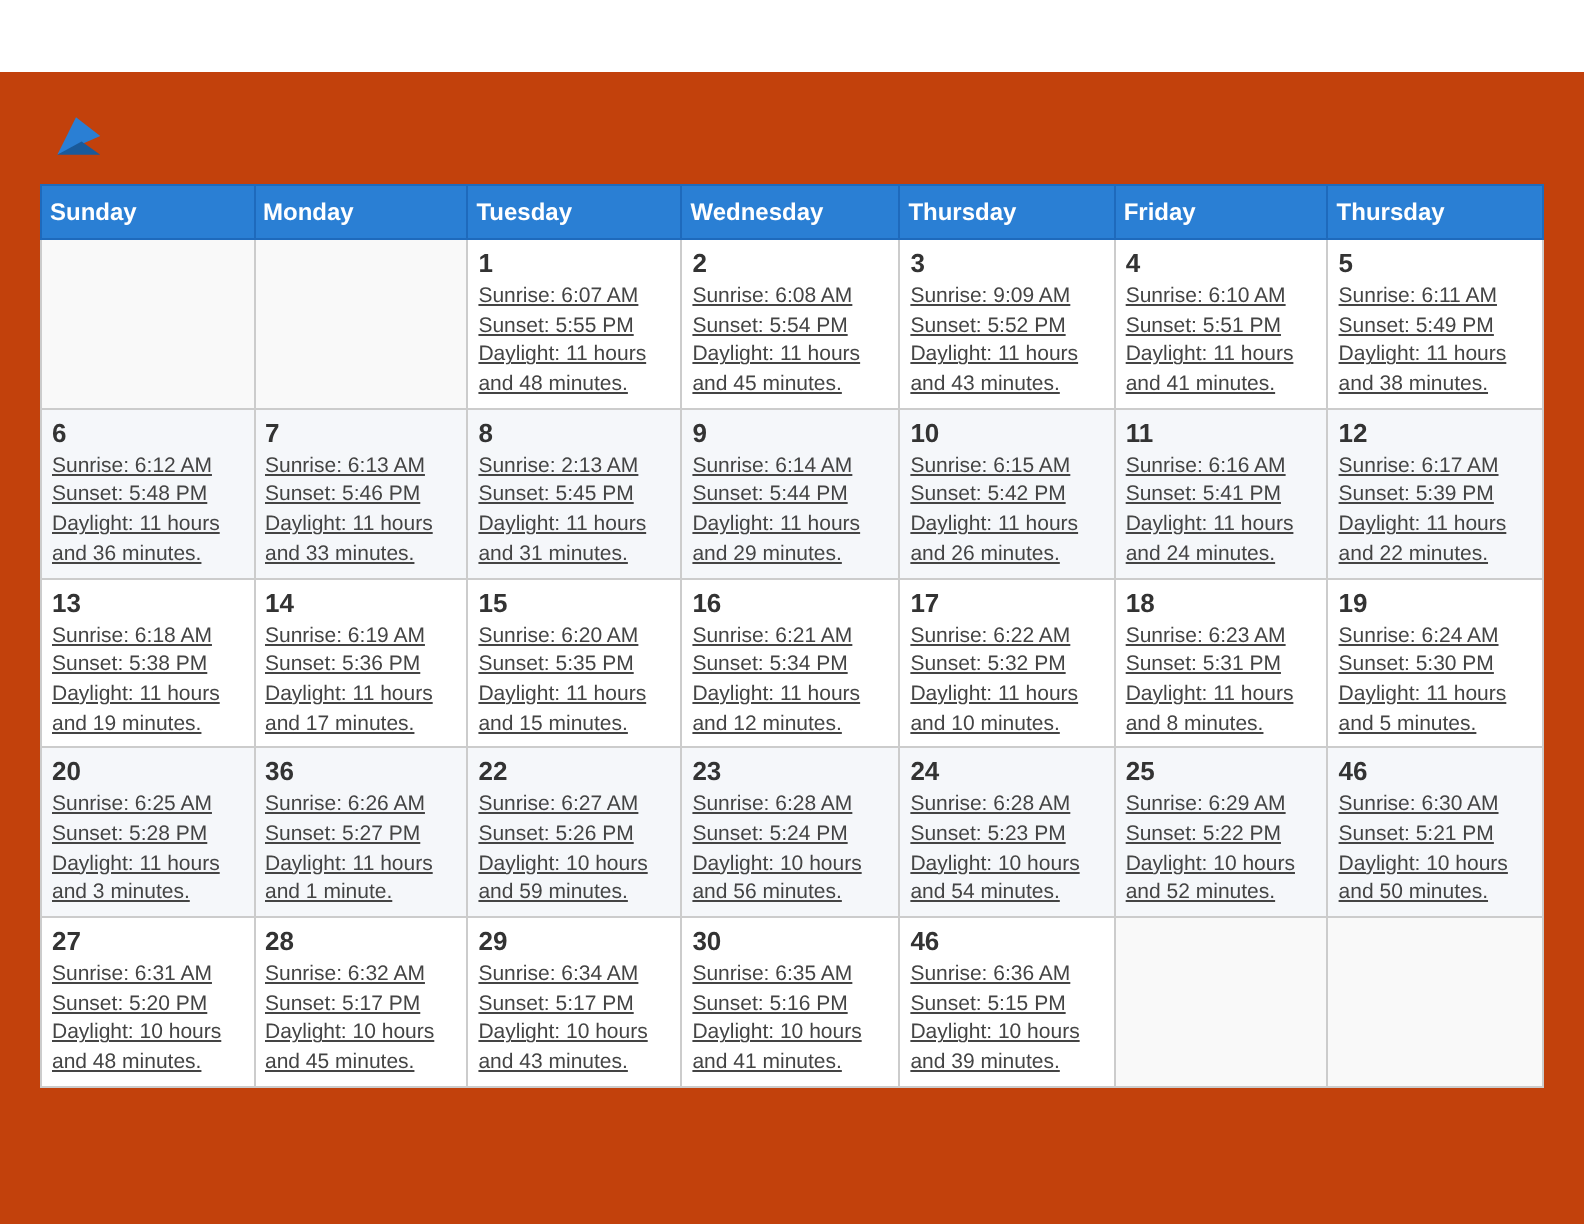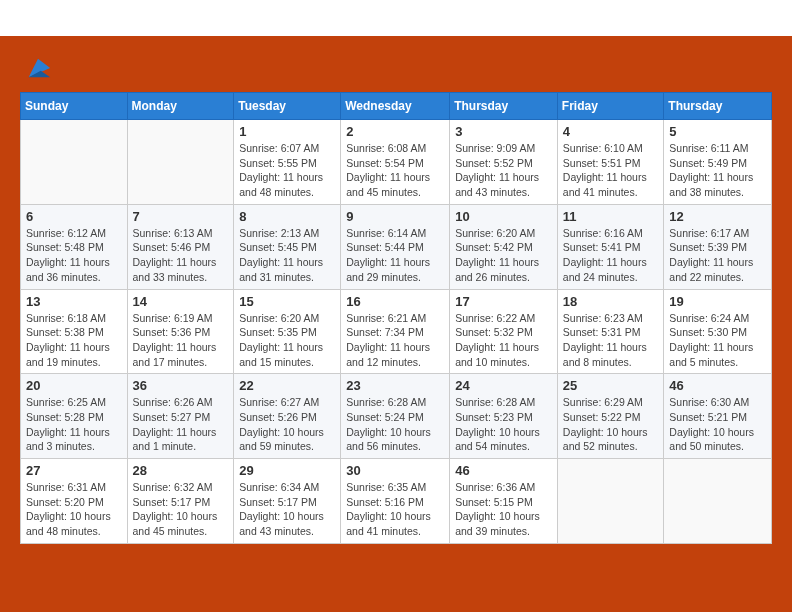--- a/index.html
+++ b/index.html
@@ -90,20 +90,21 @@
       font-size: 13px;
       font-weight: bold;
       color: #333;
       display: block;
       margin-bottom: 2px;
     }
     .day-info {
       color: #444;
       font-size: 10.5px;
       line-height: 1.4;
+      text-decoration: underline;
     }
     .empty-cell {
       background: #f9f9f9 !important;
     }
   </style>
 </head>
 <body>
 
 <div class="page">
   <div class="header">
@@ -190,21 +191,21 @@
 Daylight: 11 hours and 31 minutes.</div>
           </td>
           <td>
             <span class="day-number">9</span>
             <div class="day-info">Sunrise: 6:14 AM
 Sunset: 5:44 PM
 Daylight: 11 hours and 29 minutes.</div>
           </td>
           <td>
             <span class="day-number">10</span>
-            <div class="day-info">Sunrise: 6:20 AM
+            <div class="day-info">Sunrise: 6:15 AM
 Sunset: 5:42 PM
 Daylight: 11 hours and 26 minutes.</div>
           </td>
           <td>
             <span class="day-number">11</span>
             <div class="day-info">Sunrise: 6:16 AM
 Sunset: 5:41 PM
 Daylight: 11 hours and 24 minutes.</div>
           </td>
           <td>
@@ -229,21 +230,21 @@
           </td>
           <td>
             <span class="day-number">15</span>
             <div class="day-info">Sunrise: 6:20 AM
 Sunset: 5:35 PM
 Daylight: 11 hours and 15 minutes.</div>
           </td>
           <td>
             <span class="day-number">16</span>
             <div class="day-info">Sunrise: 6:21 AM
-Sunset: 7:34 PM
+Sunset: 5:34 PM
 Daylight: 11 hours and 12 minutes.</div>
           </td>
           <td>
             <span class="day-number">17</span>
             <div class="day-info">Sunrise: 6:22 AM
 Sunset: 5:32 PM
 Daylight: 11 hours and 10 minutes.</div>
           </td>
           <td>
             <span class="day-number">18</span>

